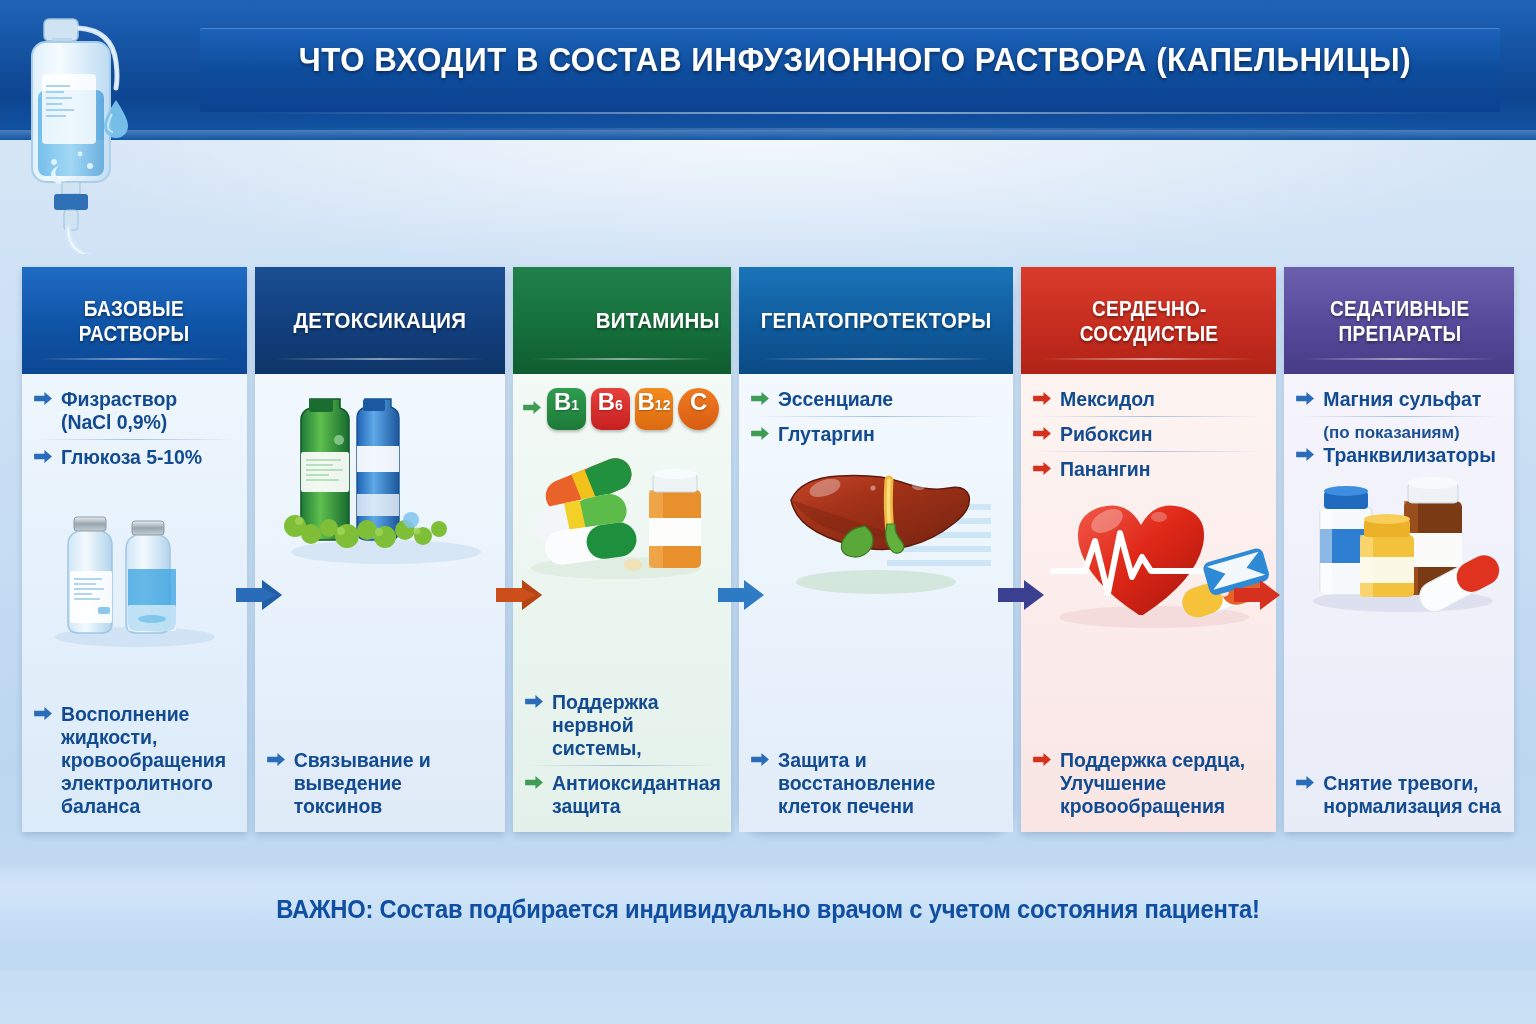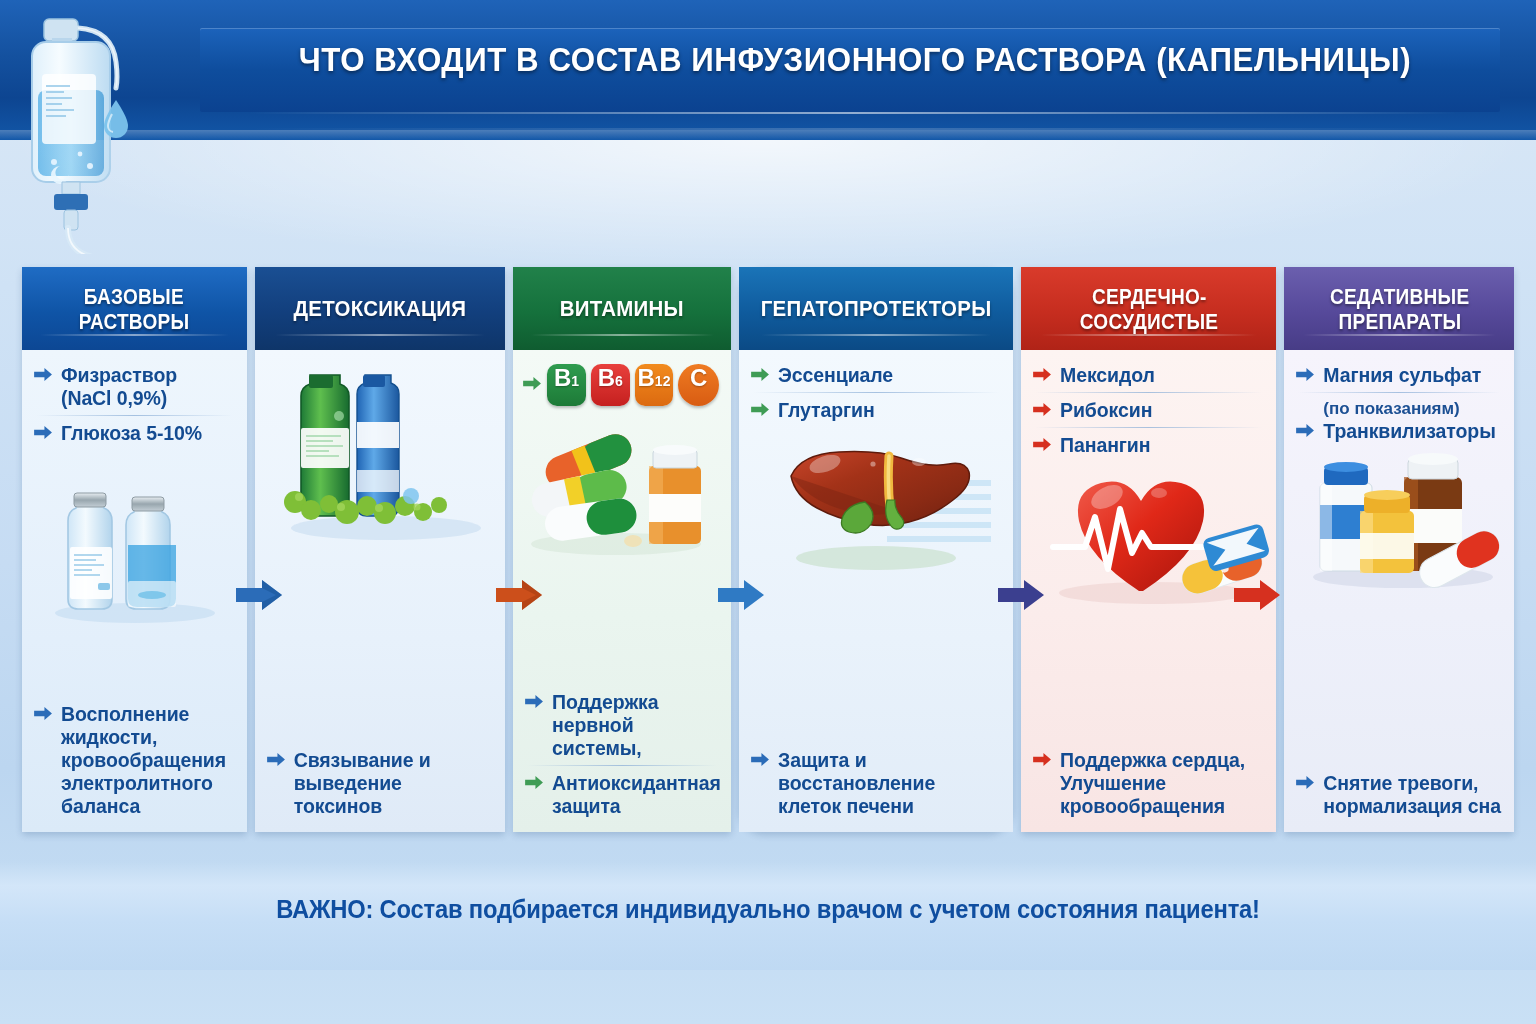--- a/index.html
+++ b/index.html
@@ -51,21 +51,21 @@
   .col{
     position:relative;display:flex;flex-direction:column;
     border-radius:3px;overflow:visible;
     box-shadow:0 3px 7px rgba(20,60,110,.2);
   }
   .col-head{
     height:83px;display:flex;align-items:center;justify-content:center;
     text-align:center;color:#fff;font-weight:bold;font-size:22px;
     line-height:25px;letter-spacing:.3px;
     text-shadow:0 2px 3px rgba(0,0,0,.4);
-    padding:0 6px;position:relative;
+    padding:12px 6px;position:relative;
     transform-origin:center;
   }
   .col-head span{transform:scaleX(.93);display:inline-block;}
   .col-head:after{
     content:"";position:absolute;left:8%;right:8%;bottom:14px;height:2px;
     background:linear-gradient(90deg,rgba(255,255,255,0),rgba(255,255,255,.5),rgba(255,255,255,0));
   }
   .col-body{
     flex:1;position:relative;padding:14px 12px 10px 12px;
     display:flex;flex-direction:column;
@@ -75,21 +75,21 @@
   .c0{width:228px;} .c1{width:254px;} .c2{width:218px;}
   .c3{width:278px;border-radius:25px;} .c4{width:233px;} .c5{width:259px;}
 
   .c0 .col-head{background:linear-gradient(180deg,#1565c0 0%,#0d4f9e 55%,#0b4governor);}
   .c0 .col-head{background:linear-gradient(180deg,#1f6cc4 0%,#0f54a6 55%,#0c4794 100%);}
   .c0 .col-body{background:linear-gradient(180deg,#eef6fd 0%,#e3effb 60%,#dbeaf8 100%);}
 
   .c1 .col-head{background:linear-gradient(180deg,#1a4f93 0%,#123f7d 55%,#0e3569 100%);align-items:center;}
   .c1 .col-body{background:linear-gradient(180deg,#f2f8fe 0%,#e7f1fb 60%,#dfeaf7 100%);}
 
-  .c2 .col-head{background:linear-gradient(180deg,#21814a 0%,#15713c 55%,#0f5c30 100%);}
+  .c2 .col-head{background:linear-gradient(180deg,#21814a 0%,#15713c 55%,#0f5c30 100%);justify-content:flex-end;}
   .c2 .col-body{background:linear-gradient(180deg,#f4faf6 0%,#eaf5ef 55%,#e4f0ea 100%);}
 
   .c3 .col-head{background:linear-gradient(180deg,#1a74b8 0%,#0f5b9d 55%,#0b4a85 100%);}
   .c3 .col-body{background:linear-gradient(180deg,#f3f9fe 0%,#e9f2fb 60%,#e1ecf8 100%);}
 
   .c4 .col-head{background:linear-gradient(180deg,#6b5fae 0%,#56499a 55%,#473c86 100%);}
   .c4 .col-body{background:linear-gradient(180deg,#f6f4fc 0%,#eef0fa 55%,#e8ecf7 100%);}
 
   .c5 .col-head{background:linear-gradient(180deg,#d93b2b 0%,#c62d1f 55%,#b02317 100%);}
   .c5 .col-body{background:linear-gradient(180deg,#fdf4f2 0%,#fbeceb 55%,#f8e5e4 100%);}

